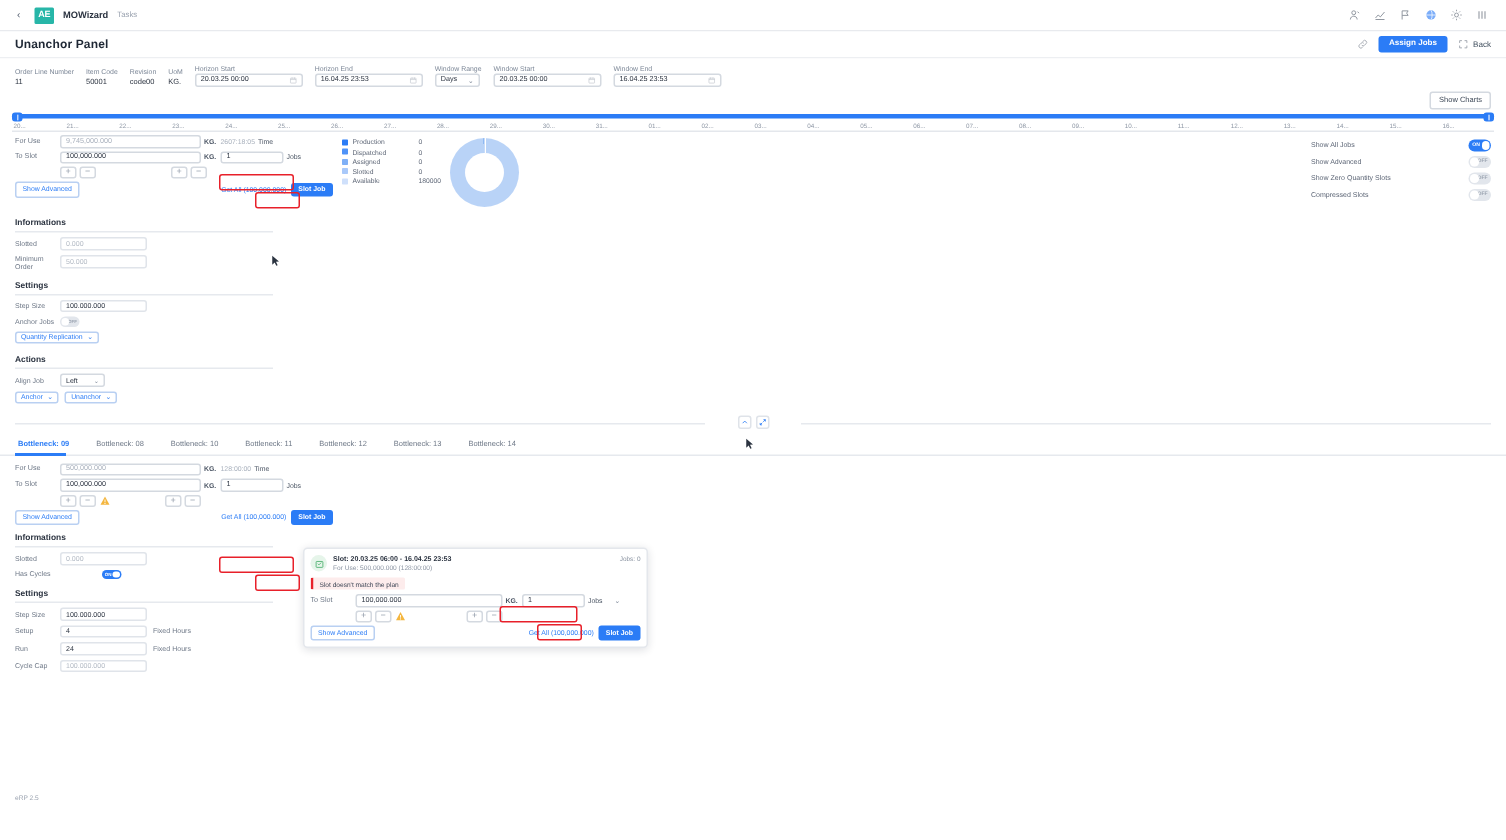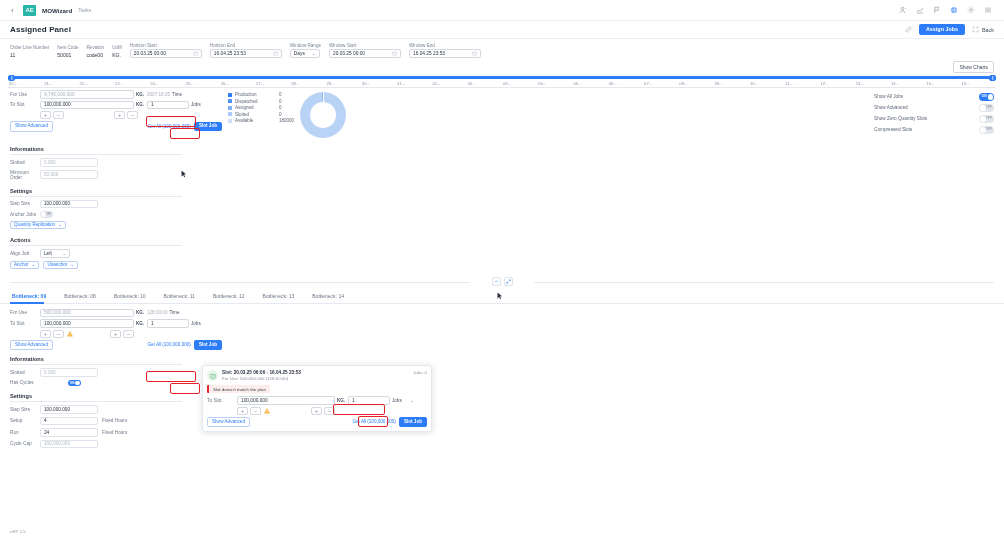--- a/index.html
+++ b/index.html
@@ -315,21 +315,21 @@
       </span>
     <span class="ic">
         <svg viewBox="0 0 16 16" stroke="#4a5463" stroke-width="1.4">
           <path d="M4 3v10M8 3v10M12 3v10"></path>
         </svg>
       </span>
   </div>
 </div>
 
 <div class="pagehead">
-  <h1>Assigned Panel</h1>
+  <h1>Unanchor Panel</h1>
   <div class="pagehead-right">
     <span class="link-ic">
         <svg viewBox="0 0 16 16" fill="none" stroke="#5a6474" stroke-width="1.4">
           <path d="M6.5 9.5a3 3 0 004.2 0l2-2a3 3 0 10-4.2-4.2l-.9.9"></path>
           <path d="M9.5 6.5a3 3 0 00-4.2 0l-2 2a3 3 0 104.2 4.2l.9-.9"></path>
         </svg>
       </span>
     <button class="btn-primary">Assign Jobs</button>
     <button class="btn-ghost">
       <span class="expand-ic">

